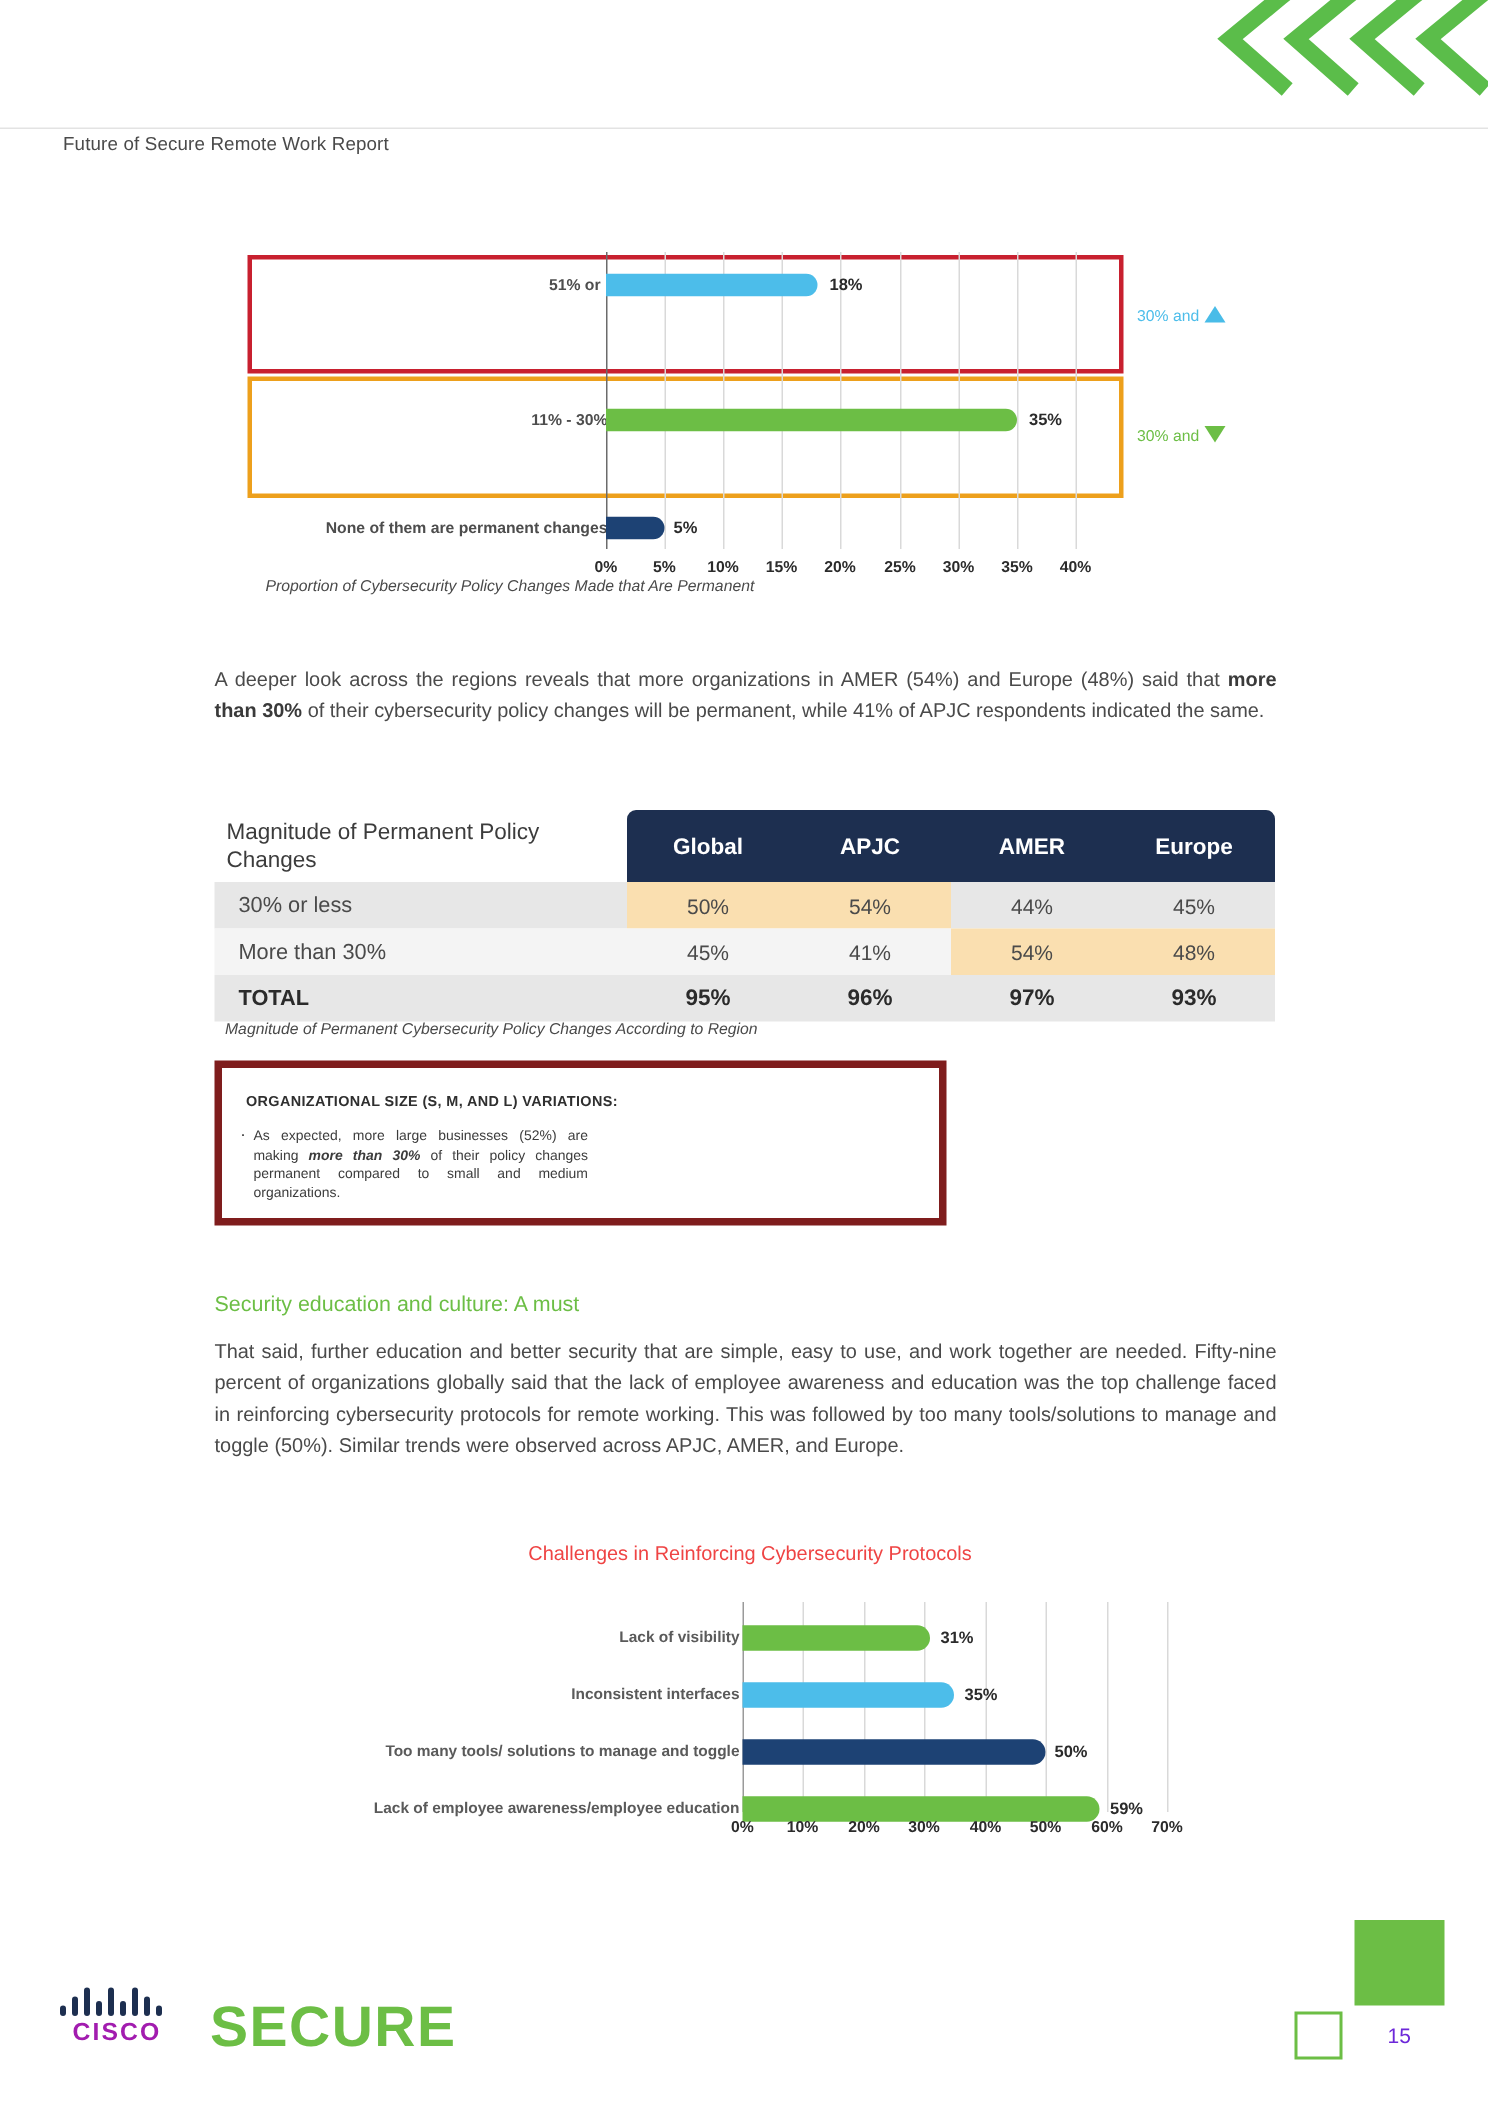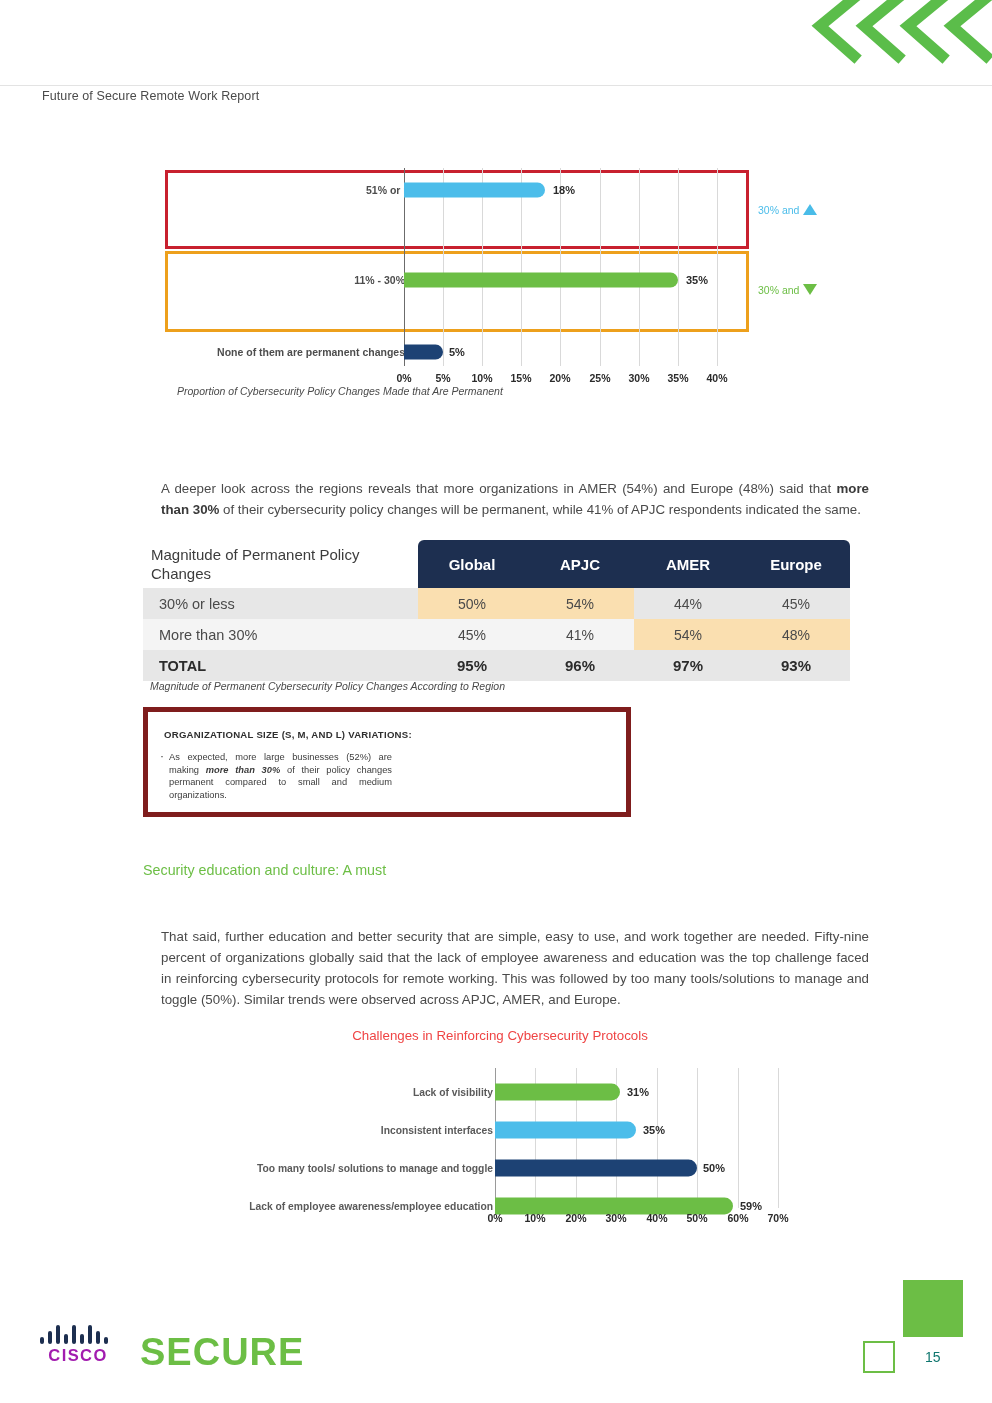--- a/index.html
+++ b/index.html
@@ -142,27 +142,26 @@
     position: absolute;
     font-style: italic;
     font-size: 10.5px;
     color: #4a4a4a;
     white-space: nowrap;
   }
 
   
   .para {
     position: absolute;
-    left: 161px;
+    left: 143px;
     width: 708px;
     font-size: 13.3px;
     line-height: 21px;
     color: #4a4a4a;
     text-align: justify;
-    margin-top: 36px;
   }
   .para b { color: #3a3a3a; }
 
   
   .tbl {
     position: absolute;
     left: 143px; top: 540px;
     width: 707px;
   }
   .tbl table {
@@ -385,21 +384,21 @@
     position: absolute;
     left: 863px; top: 1341px;
     width: 32px; height: 32px;
     border: 2px solid #6cbe45;
     box-sizing: border-box;
   }
   .page-num {
     position: absolute;
     left: 925px; top: 1349px;
     font-size: 14px;
-    color: #0f766e;
+    color: #6d28d9;
   }
 </style>
 </head>
 <body>
 
 <div class="page">
 
   <div class="header-rule"></div>
   <div class="header-title">Future of Secure Remote Work Report</div>
 

